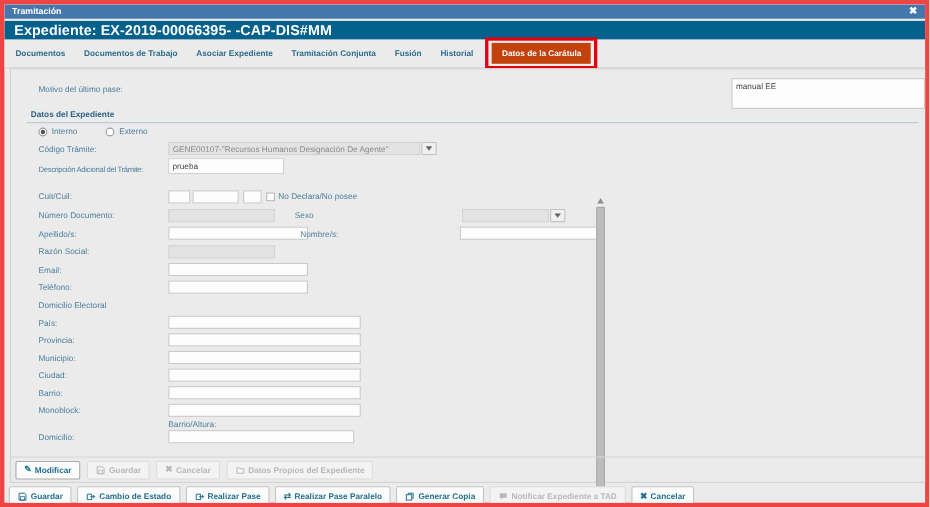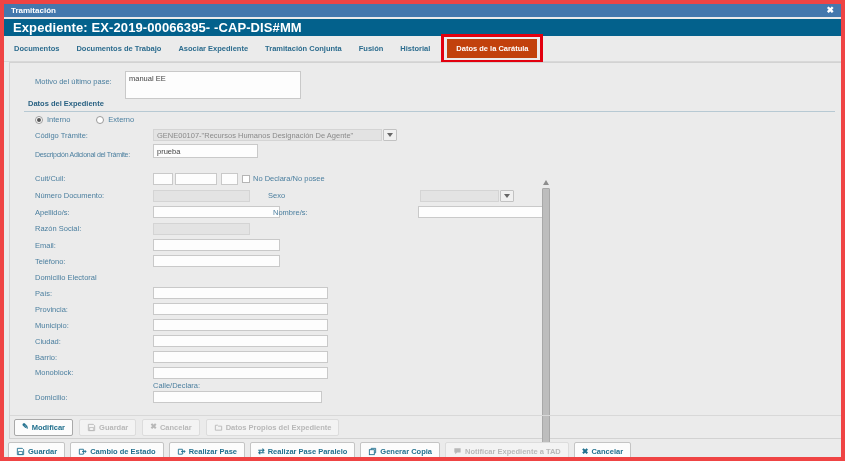--- a/index.html
+++ b/index.html
@@ -148,21 +148,21 @@
     <span class="tab">Historial</span>
     <span class="tab active">
       <span>Datos de la Carátula</span>
       <span class="annotation-box"></span>
     </span>
   </div>
 
   <div class="panel">
     <div class="form-area">
 
-      <div class="frow" style="height:30px; align-items:flex-start; padding-top:4px;">
+      <div class="frow" style="height:30px; align-items:flex-start; padding-top:4px;justify-content:space-between;">
         <span class="flabel" style="width:90px; padding-top:6px;">Motivo del último pase:</span>
         <textarea class="tarea" style="width: 176px; height: 28px;">manual EE</textarea>
       </div>
 
       <div class="section-title">Datos del Expediente</div>
       <div class="hrule"></div>
 
       <div class="radio-row">
         <span class="radio sel"></span>
         <span>Interno</span>
@@ -258,21 +258,21 @@
         <span class="flabel">Barrio:</span>
         <input class="tin" style="width: 175px;" value="">
       </div>
 
       <div class="frow" style="height:15px;">
         <span class="flabel">Monoblock:</span>
         <input class="tin" style="width: 175px;" value="">
       </div>
 
       <div class="frow" style="height:10px;">
-        <span style="margin-left:118px;">Calle/Declara:</span>
+        <span style="margin-left:118px;">Barrio/Altura:</span>
       </div>
 
       <div class="frow" style="height:13px; align-items:flex-start; padding-top:1px;">
         <span class="flabel" style="padding-top:2px;">Domicilio:</span>
         <input class="tin" style="width: 169px;" value="">
       </div>
 
     </div>
 
     <div class="scrollbar" style="left:532px;">

